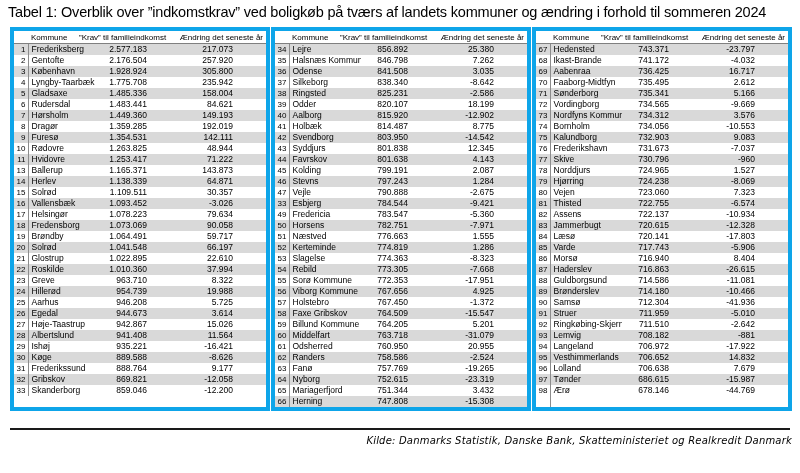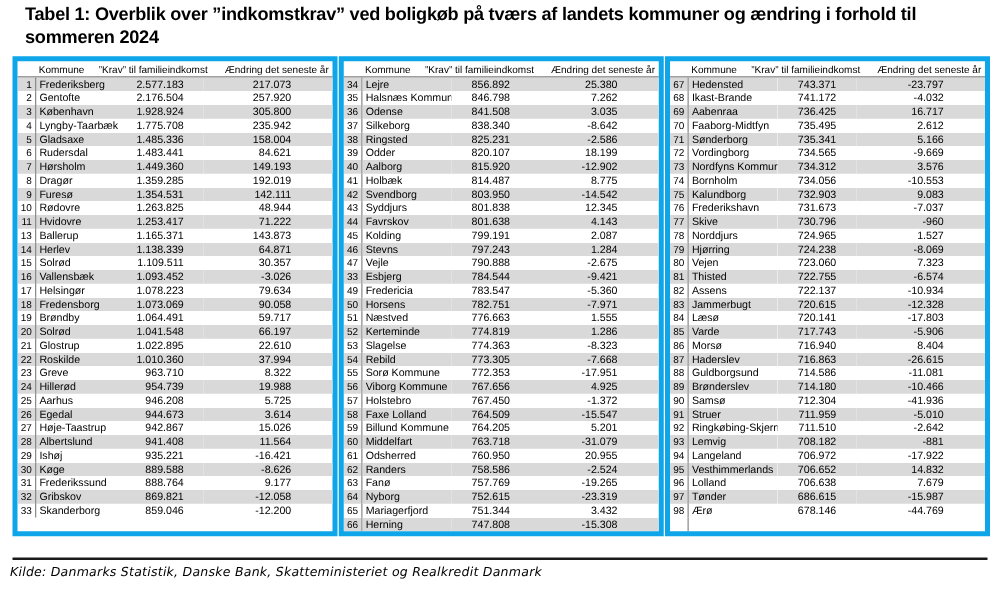--- a/index.html
+++ b/index.html
@@ -2,22 +2,22 @@
 <html><head>
 <meta charset="utf-8">
 <style>
   * { box-sizing: border-box; margin: 0; padding: 0; }
   body { background: #ffffff; }
   .page {
     width: 800px; height: 473px; overflow: hidden; background: #fff;
     font-family: "Liberation Sans", sans-serif; color: #000; position: relative;
   }
   .title {
-    padding: 3px 8px 0 20px; width: 792px;
-    font-weight: bold; font-size: 14.5px; line-height: 18px; letter-spacing: -0.2px;
+    padding: 3px 8px 0 8px; width: 792px;
+    font-weight: normal; font-size: 14.5px; line-height: 18px; letter-spacing: -0.2px;
   }
   .tables { display: flex; gap: 1px; margin: 6px 8px 0 10px; }
   .group { width: 260px; border: 4px solid #0ea5e9; background: #fff; }
   .ghead {
     position: relative; height: 13px; line-height: 13px;
     border-bottom: 1px solid #808080; font-size: 8px; white-space: nowrap;
   }
   .h-kommune  { position: absolute; left: 17px; }
   .h-krav     { position: absolute; left: 65px; }
   .h-aendring { position: absolute; right: 3px; }
@@ -25,21 +25,21 @@
   td { height: 11px; line-height: 11px; padding: 0; white-space: nowrap; overflow: hidden; }
   td.num  { width: 14px; text-align: right; padding-right: 2px; border-right: 1px solid #8c8c8c; font-size: 8px; }
   td.name { width: 72px; padding-left: 3px; }
   td.krav { width: 63px; text-align: right; padding-right: 16px; }
   td.aen  { text-align: right; padding-right: 33px; }
   tbody tr:nth-child(odd) { background: #d9d9d9; }
   tbody tr.filler { background: #ffffff !important; }
   .divider { margin: 17px 10px 0 10px; border-top: 2px solid #1a1a1a; }
   .source {
     margin: 5px 8px 0 8px; font-family: "DejaVu Sans", sans-serif;
-    font-style: italic; font-size: 10px; letter-spacing: 0.2px;
+    font-style: italic; font-size: 10px; letter-spacing: 0.2px; text-align: right;
   }
 </style>
 </head>
 <body>
 
 <div class="page">
 
   <div class="title">Tabel 1: Overblik over ”indkomstkrav” ved boligkøb på tværs af landets kommuner og ændring i forhold til sommeren 2024</div>
 
   <div class="tables">
@@ -407,21 +407,21 @@
               <td class="aen">4.925</td>
             </tr>
             <tr>
               <td class="num">57</td>
               <td class="name">Holstebro</td>
               <td class="krav">767.450</td>
               <td class="aen">-1.372</td>
             </tr>
             <tr>
               <td class="num">58</td>
-              <td class="name">Faxe Lolland</td>
+              <td class="name">Faxe Gribskov</td>
               <td class="krav">764.509</td>
               <td class="aen">-15.547</td>
             </tr>
             <tr>
               <td class="num">59</td>
               <td class="name">Billund Kommune</td>
               <td class="krav">764.205</td>
               <td class="aen">5.201</td>
             </tr>
             <tr>

